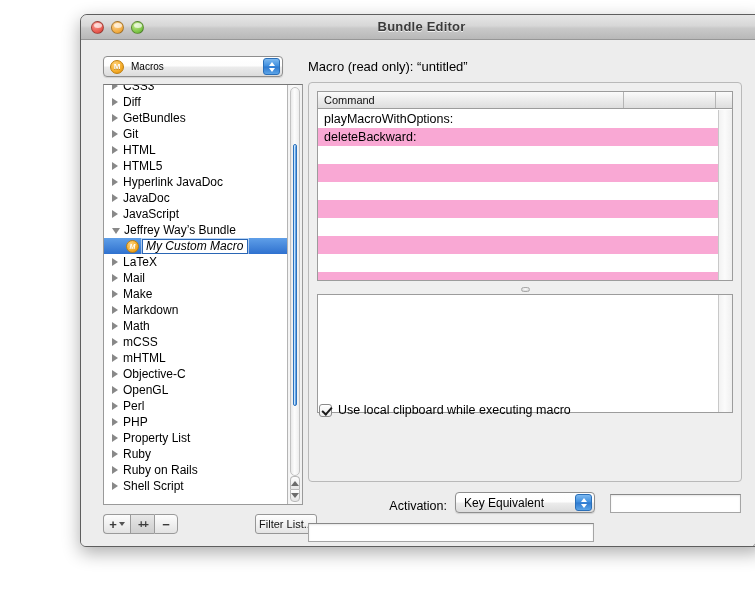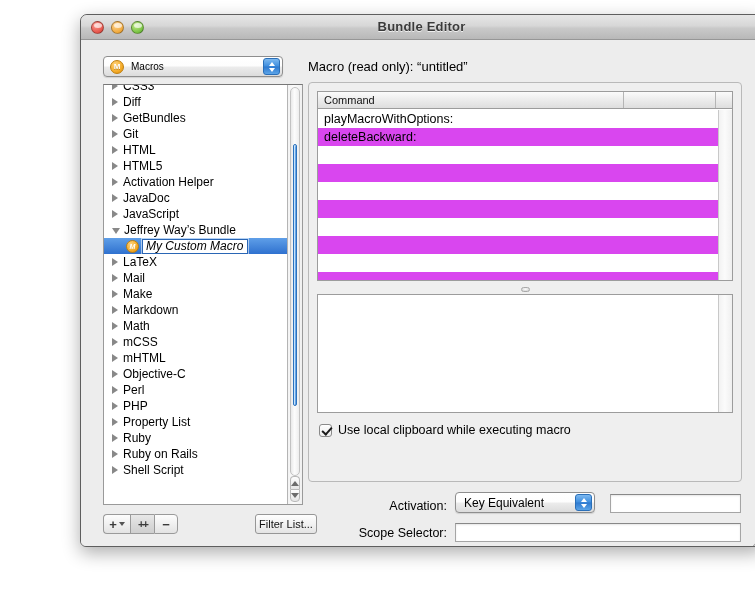--- a/index.html
+++ b/index.html
@@ -215,21 +215,21 @@
   .th {
     font-size: 11px; color: #111; padding-left: 6px;
     display: flex; align-items: center;
     border-right: 1px solid #b5b5b5;
   }
   .th.c1 { flex: 1; }
   .th.c2 { width: 92px; }
   .th.c3 { width: 16px; border-right: none; }
   .trows { position: absolute; left: 0; top: 18px; right: 14px; bottom: 0; }
   .drow { height: 18px; display: flex; align-items: center; padding-left: 6px; font-size: 12.5px; color: #000; }
-  .drow.alt { background: #d946ef; }
+  .drow.alt { background: #f9a8d4; }
   .table-gutter {
     position: absolute; right: 0; top: 18px; width: 14px; bottom: 0;
     background: linear-gradient(to right,#f2f2f2,#fbfbfb 45%,#efefef);
     border-left: 1px solid #c8c8c8;
   }
 
   .splitter {
     position: absolute; left: 8px; top: 202px; width: 416px; height: 9px;
     display: flex; align-items: center; justify-content: center;
   }
@@ -238,21 +238,21 @@
     border: 1px solid #a9a9a9; }
 
   .textpanel {
     position: absolute; left: 8px; top: 211px;
     width: 416px; height: 119px;
     border: 1px solid #9c9c9c; background: #fff; overflow: hidden;
   }
   .textpanel .table-gutter { top: 0; }
 
   .checkrow {
-    position: absolute; left: 10px; top: 340px;
+    position: absolute; left: 10px; top: 320px;
     display: flex; align-items: center; gap: 6px;
   }
   .cbox {
     width: 13px; height: 13px; border-radius: 3px;
     background: linear-gradient(to bottom,#fefefe,#ededed);
     border: 1px solid #8a8a8a; position: relative;
     box-shadow: inset 0 1px 0 #fff;
   }
   .cbox::after {
     content: ""; position: absolute;
@@ -339,21 +339,21 @@
           <div class="trow">
               <span class="tri"></span>
               <span>HTML</span>
             </div>
           <div class="trow">
               <span class="tri"></span>
               <span>HTML5</span>
             </div>
           <div class="trow">
               <span class="tri"></span>
-              <span>Activation Helper</span>
+              <span>Hyperlink JavaDoc</span>
             </div>
           <div class="trow">
               <span class="tri"></span>
               <span>JavaDoc</span>
             </div>
           <div class="trow">
               <span class="tri"></span>
               <span>JavaScript</span>
             </div>
           <div class="trow">
@@ -392,20 +392,24 @@
               <span class="tri"></span>
               <span>mCSS</span>
             </div>
           <div class="trow">
               <span class="tri"></span>
               <span>mHTML</span>
             </div>
           <div class="trow">
               <span class="tri"></span>
               <span>Objective-C</span>
+            </div>
+          <div class="trow">
+              <span class="tri"></span>
+              <span>OpenGL</span>
             </div>
           <div class="trow">
               <span class="tri"></span>
               <span>Perl</span>
             </div>
           <div class="trow">
               <span class="tri"></span>
               <span>PHP</span>
             </div>
           <div class="trow">
@@ -502,21 +506,20 @@
         <span class="sel-label">Key Equivalent</span>
         <span class="popup-arrows">
           <span class="ar-up"></span>
             <span class="ar-dn"></span>
         </span>
       </div>
       <div class="tfield key"></div>
     </div>
 
     <div class="formrow r2">
-      <div class="flabel">Scope Selector:</div>
       <div class="tfield scope"></div>
     </div>
 
     <div class="resize-grip">
       <i style="width:12px; right:0; bottom:2px;"></i>
       <i style="width:9px;  right:0; bottom:5px;"></i>
       <i style="width:6px;  right:0; bottom:8px;"></i>
     </div>
 
   </div>

